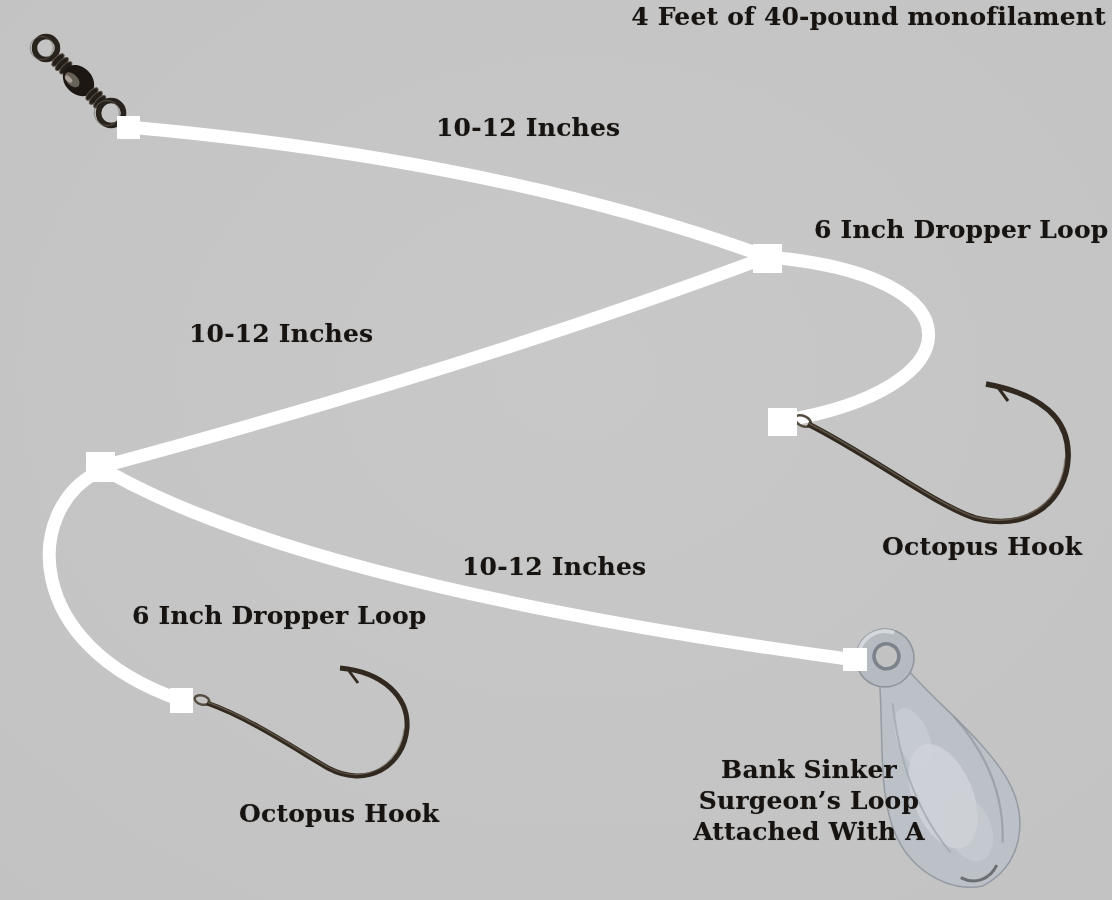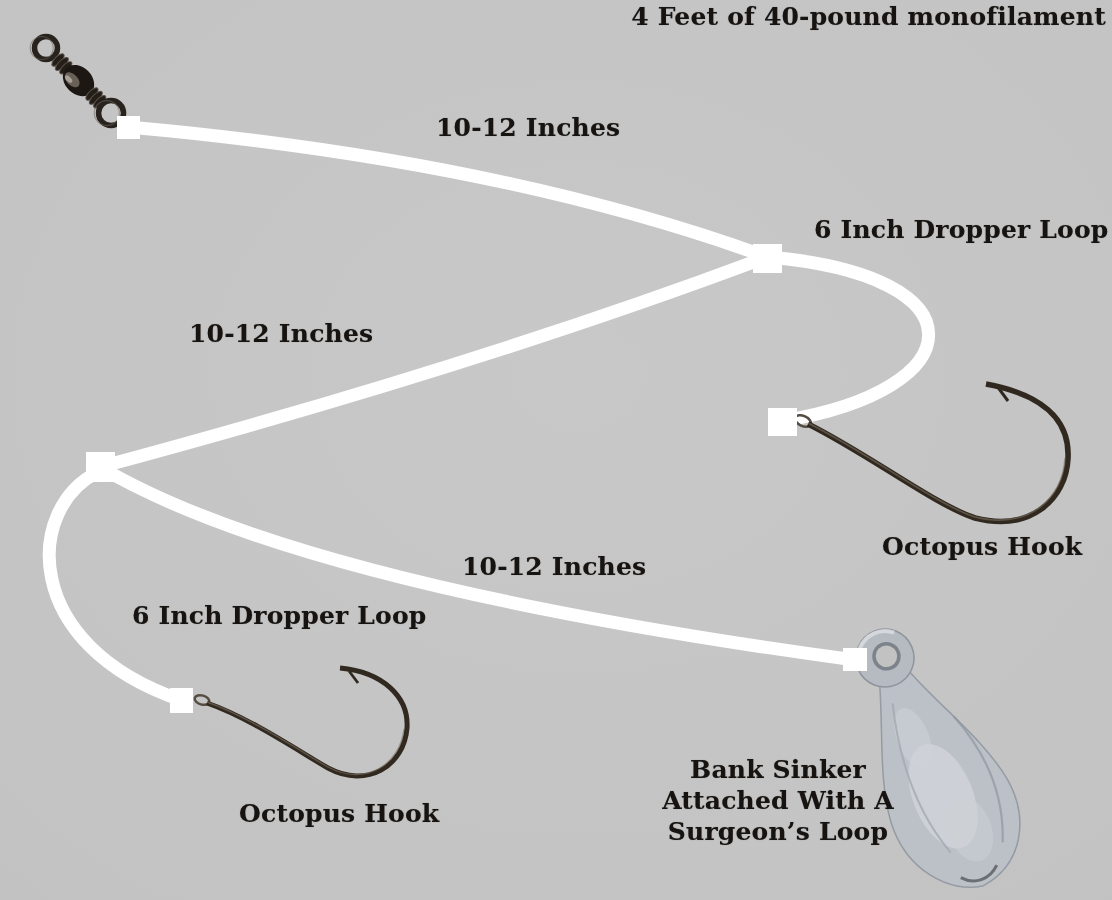--- a/index.html
+++ b/index.html
@@ -106,19 +106,19 @@
   <div class="label" style="left:189px; top:319px;">10-12 Inches</div>
 
   <div class="label" style="left:882px; top:532px;">Octopus Hook</div>
 
   <div class="label" style="left:462px; top:552px;">10-12 Inches</div>
 
   <div class="label" style="left:132px; top:601px;">6 Inch Dropper Loop</div>
 
   <div class="label" style="left:239px; top:799px;">Octopus Hook</div>
 
-  <div class="label center" style="left:627px; top:754px; width:302px;">
+  <div class="label center" style="left:658px; top:754px; width:302px;">
     <span style="display:block;">Bank Sinker</span>
+    <span style="display:block;">Surgeon’s Loop</span>
     <span style="display:block;">Attached With A</span>
-    <span style="display:block;">Surgeon’s Loop</span>
   </div>
 
 </div>
 
 </body></html>

